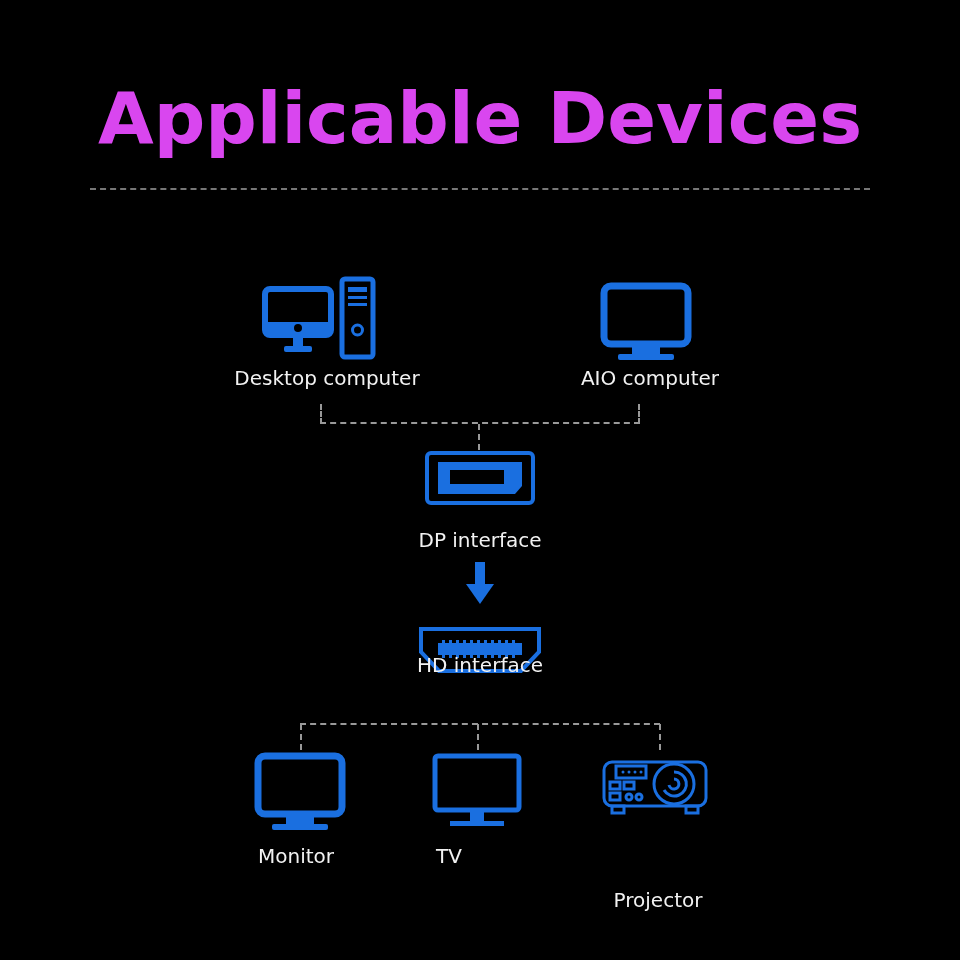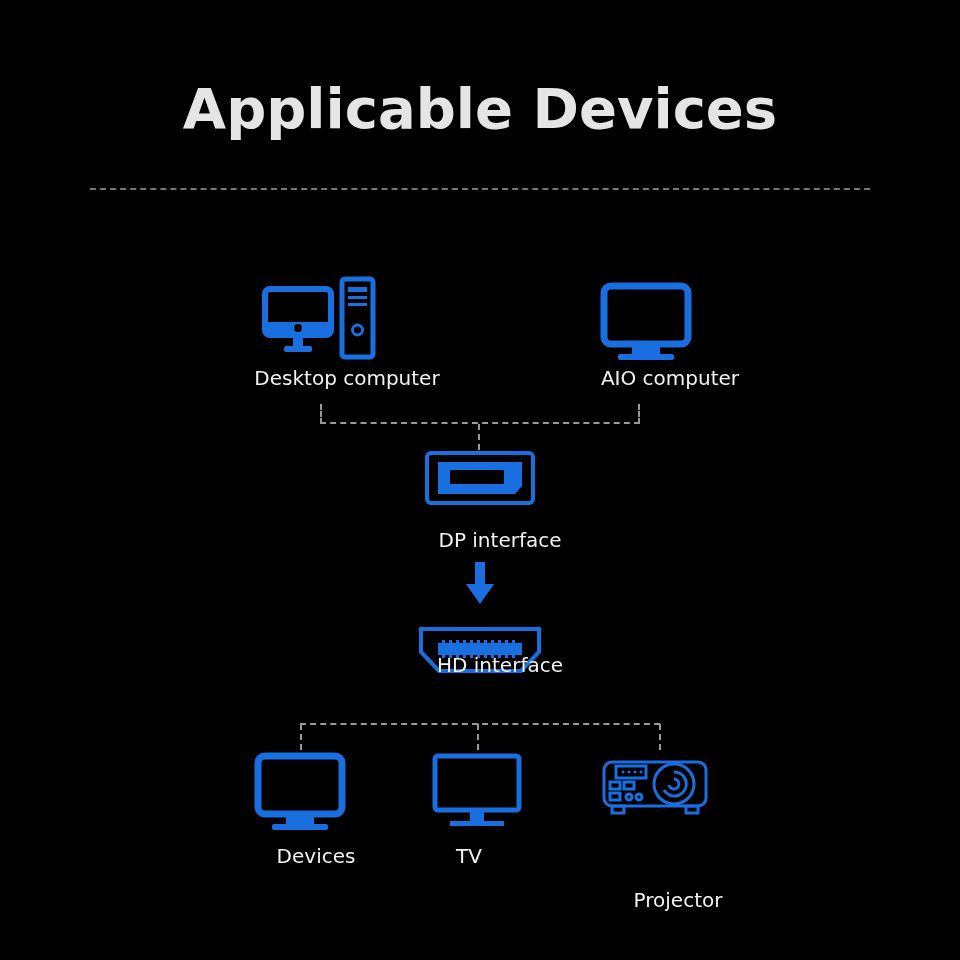--- a/index.html
+++ b/index.html
@@ -1,19 +1,19 @@
 <!DOCTYPE html>
 <html><head>
 <meta charset="utf-8">
 <style>
   html, body { margin:0; padding:0; }
   body { width:960px; height:960px; background:#000; position:relative; overflow:hidden; font-family:"DejaVu Sans", sans-serif; color:#fff; }
-  .title { position:absolute; left:0; top:76px; width:960px; text-align:center; font-family:"DejaVu Sans", sans-serif; font-weight:bold; font-size:56px; letter-spacing:0px; color:#e5e5e5; }
+  .title { position:absolute; left:0; top:76px; width:960px; text-align:center; font-family:"DejaVu Sans", sans-serif; font-weight:bold; font-size:72px; letter-spacing:0px; color:#d946ef; }
   .divider { position:absolute; left:90px; top:188px; width:780px; border-top:2px dashed #777; }
-  .label { position:absolute; font-size:20px; color:#f2f2f2; white-space:nowrap; transform:translateX(-50%);margin-left:20px; }
+  .label { position:absolute; font-size:20px; color:#f2f2f2; white-space:nowrap; transform:translateX(-50%); }
   .icon { position:absolute; }
   .dash-h { position:absolute; border-top:2px dashed #999; height:0; }
   .dash-v { position:absolute; border-left:2px dashed #999; width:0; }
 </style>
 </head>
 <body>
 
 <div class="title">Applicable Devices</div>
 <div class="divider"></div>
 
@@ -77,21 +77,21 @@
 <div class="dash-h" style="left:300px;top:723px;width:360px"></div>
 <div class="dash-v" style="left:300px;top:724px;height:26px"></div>
 <div class="dash-v" style="left:477px;top:724px;height:26px"></div>
 <div class="dash-v" style="left:659px;top:724px;height:26px"></div>
 
 <svg class="icon" style="left:254px;top:752px" width="92" height="80" viewBox="0 0 92 80">
   <rect x="4" y="4" width="84" height="58" rx="7" fill="none" stroke="#1a6fe0" stroke-width="7"></rect>
   <rect x="32" y="62" width="28" height="12" fill="#1a6fe0"></rect>
   <rect x="18" y="72" width="56" height="6" rx="2" fill="#1a6fe0"></rect>
 </svg>
-<div class="label" style="left:296px;top:844px">Devices</div>
+<div class="label" style="left:296px;top:844px">Monitor</div>
 
 <svg class="icon" style="left:432px;top:753px" width="90" height="76" viewBox="0 0 90 76">
   <rect x="3" y="3" width="84" height="54" rx="3" fill="none" stroke="#1a6fe0" stroke-width="5"></rect>
   <rect x="38" y="57" width="14" height="12" fill="#1a6fe0"></rect>
   <rect x="18" y="68" width="54" height="5" fill="#1a6fe0"></rect>
 </svg>
 <div class="label" style="left:449px;top:844px">TV</div>
 
 <svg class="icon" style="left:602px;top:752px" width="106" height="64" viewBox="0 0 106 64">
   <g fill="none" stroke="#1a6fe0" stroke-width="3">

